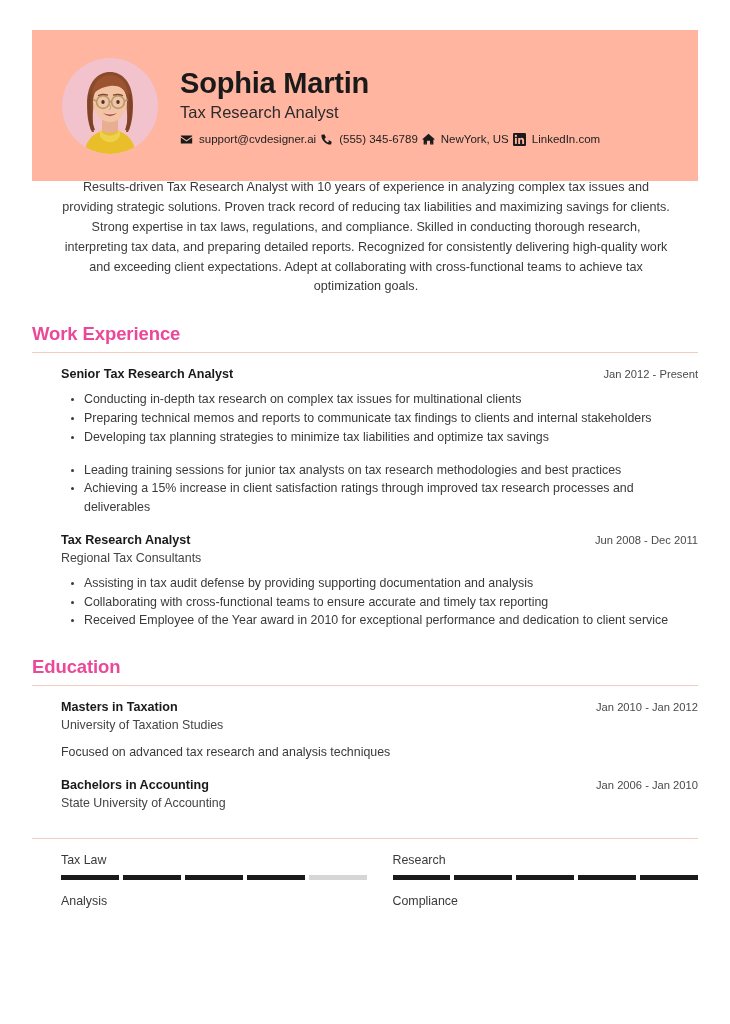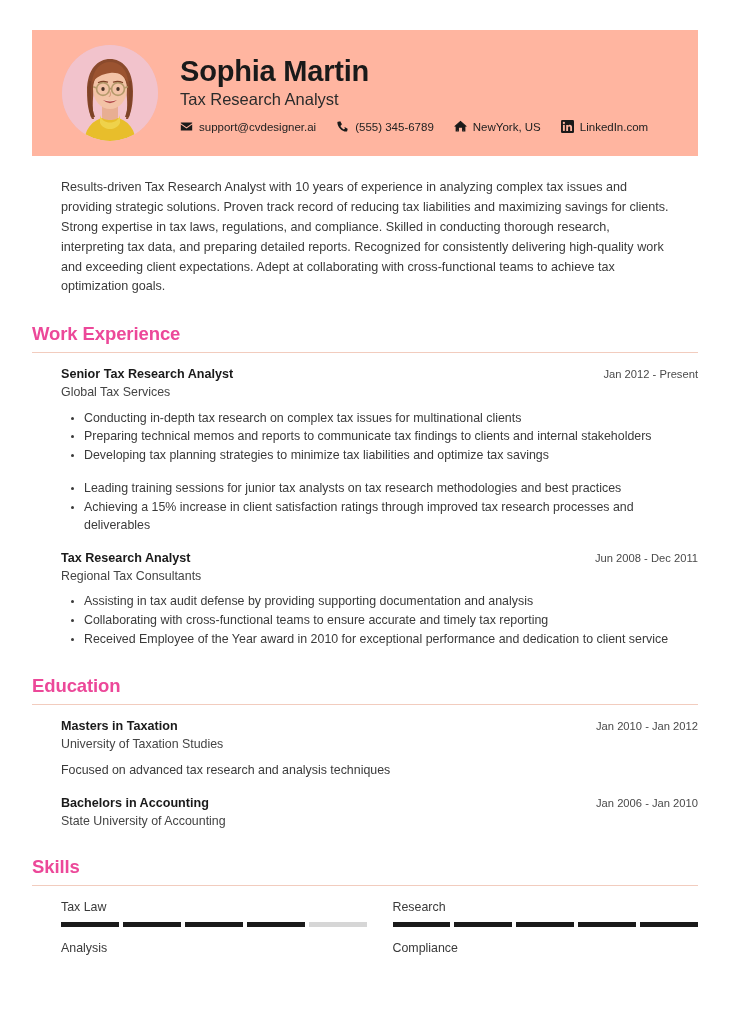--- a/index.html
+++ b/index.html
@@ -23,21 +23,21 @@
     background: #ffffff;
     box-sizing: border-box;
   }
 
   
   .header {
     position: absolute;
     left: 32px;
     top: 30px;
     width: 666px;
-    height: 126px;
+    height: 151px;
     background: #FFB5A0;
     display: flex;
     align-items: center;
     box-sizing: border-box;
   }
 
   .avatar-wrap {
     width: 96px;
     height: 96px;
     margin-left: 30px;
@@ -68,21 +68,21 @@
   .job-title {
     font-size: 16.5px;
     color: #2b2b2b;
     line-height: 1.2;
     margin: 0 0 10px 0;
   }
 
   .contacts {
     display: flex;
     align-items: center;
-    gap: 20px;
+    gap: 4px;
     flex-wrap: wrap;
   }
   .contact-item {
     display: flex;
     align-items: center;
     gap: 6px;
     font-size: 11.5px;
     color: #222222;
     white-space: nowrap;
   }
@@ -104,21 +104,21 @@
     width: 666px;
     box-sizing: border-box;
   }
 
   .summary {
     font-size: 12.6px;
     line-height: 1.58;
     color: #3a3a3a;
     margin: 0 0 0 0;
     padding: 0 27px 0 29px;
-    text-align: left;
+    text-align: center;
   }
 
   .section { margin-top: 26px; }
 
   .section-title {
     font-size: 18.5px;
     font-weight: bold;
     color: #ec4899;
     margin: 0 0 7px 0;
     letter-spacing: -0.1px;
@@ -325,21 +325,20 @@
 
     <div class="section">
       <div class="section-title">Work Experience</div>
       <div class="section-rule"></div>
 
       <div class="entry">
         <div class="entry-head">
           <div class="entry-role">Senior Tax Research Analyst</div>
           <div class="entry-date">Jan 2012 - Present</div>
         </div>
-        <div class="entry-org">Global Tax Services</div>
         <ul class="bullets">
           <li>Conducting in-depth tax research on complex tax issues for multinational clients</li>
           <li>Preparing technical memos and reports to communicate tax findings to clients and internal stakeholders</li>
           <li>Developing tax planning strategies to minimize tax liabilities and optimize tax savings</li>
         </ul>
         <ul class="bullets group2">
           <li>Leading training sessions for junior tax analysts on tax research methodologies and best practices</li>
           <li>Achieving a 15% increase in client satisfaction ratings through improved tax research processes and deliverables</li>
         </ul>
       </div>
@@ -374,21 +373,20 @@
       <div class="entry">
         <div class="entry-head">
           <div class="entry-role">Bachelors in Accounting</div>
           <div class="entry-date">Jan 2006 - Jan 2010</div>
         </div>
         <div class="entry-org">State University of Accounting</div>
       </div>
     </div>
 
     <div class="section">
-      <div class="section-title">Skills</div>
       <div class="section-rule"></div>
       <div class="skills-grid" id="skills-grid">
           <div class="skill">
             <div class="skill-name">Tax Law</div>
             <div class="skill-bar">
               <span class="seg on"></span>
               <span class="seg on"></span>
               <span class="seg on"></span>
               <span class="seg on"></span>
               <span class="seg"></span>

